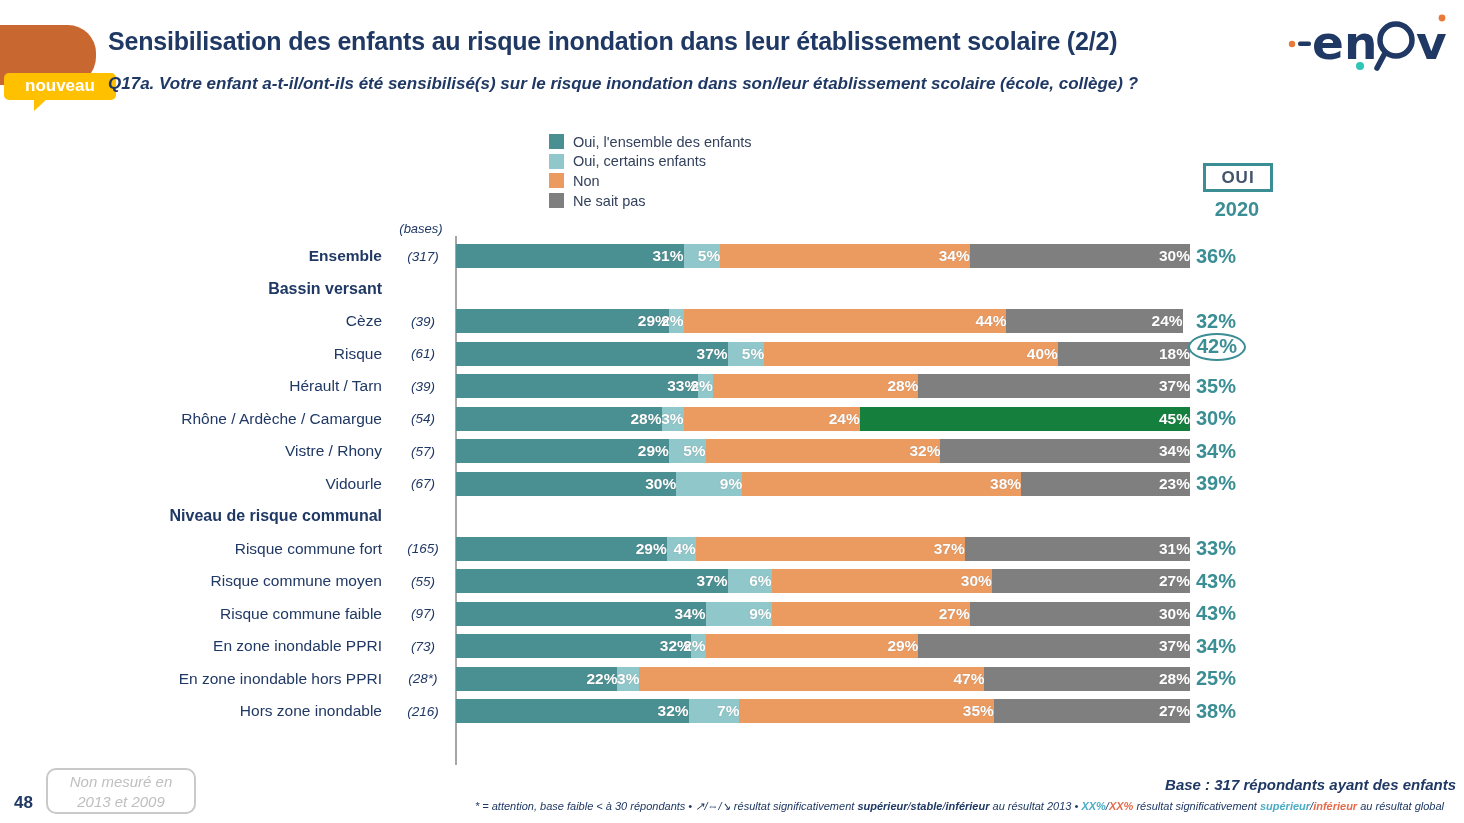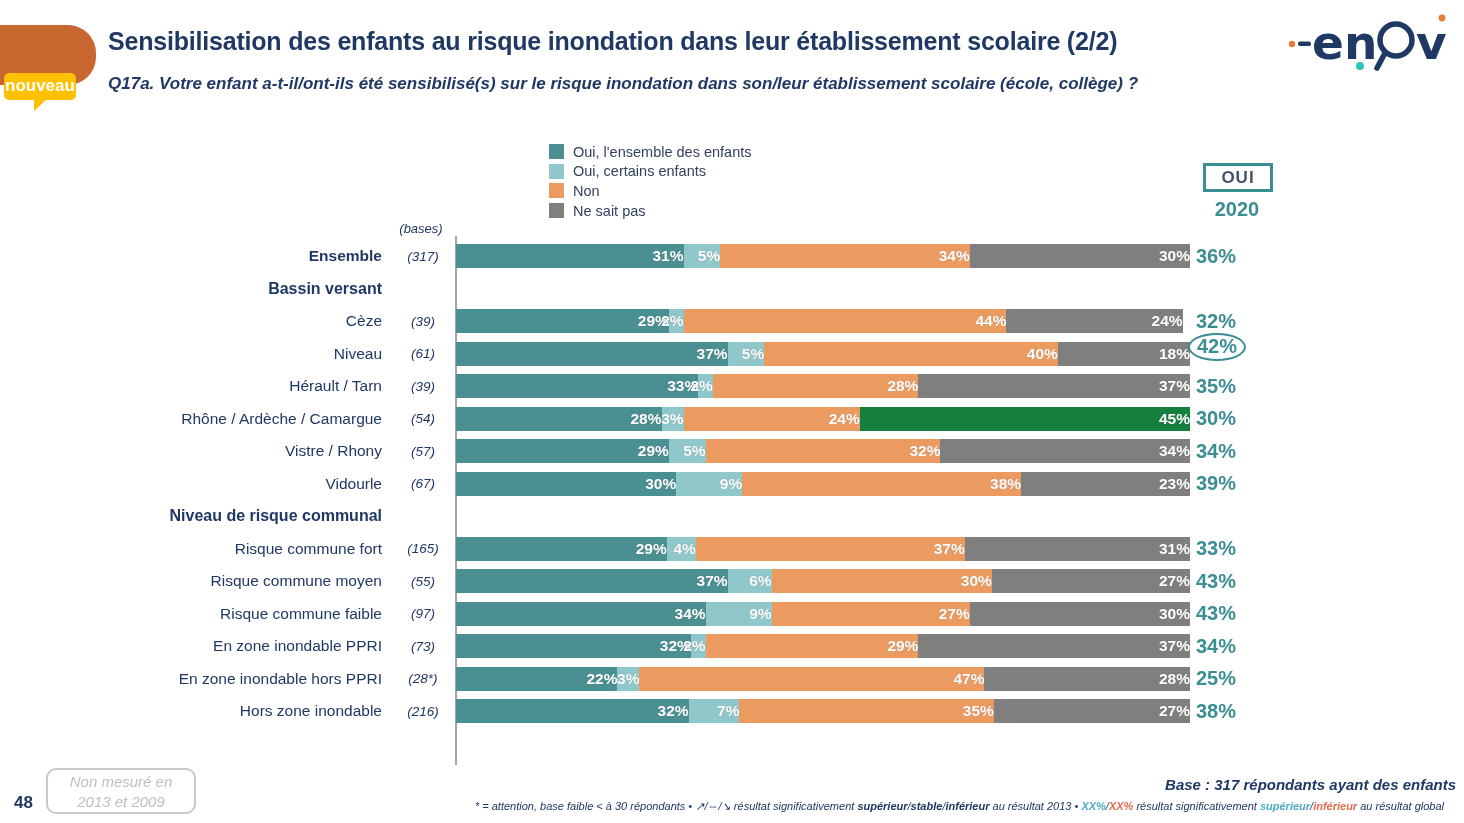--- a/index.html
+++ b/index.html
@@ -6,28 +6,28 @@
   body{
     width:1464px;height:823px;position:relative;overflow:hidden;
     background:#ffffff;font-family:"Liberation Sans",sans-serif;
   }
   
   .orange-tab{position:absolute;left:0;top:25px;width:96px;height:60px;
     background:#C8672F;border-radius:0 28px 28px 0}
   .page-title{position:absolute;left:108px;top:27px;font-size:25px;font-weight:bold;
     color:#1F3864;letter-spacing:-0.2px}
   .badge{position:absolute;left:4px;top:73px;background:#FFC000;color:#fff;
-    font-weight:bold;font-size:17px;padding:3px 1px 4px;border-radius:5px}
+    font-weight:bold;font-size:17px;padding:3px 21px 4px;border-radius:5px}
   .badge::after{content:"";position:absolute;left:30px;bottom:-11px;width:0;height:0;
     border-top:12px solid #FFC000;border-right:13px solid transparent}
   .question{position:absolute;left:108px;top:74px;font-size:17px;font-weight:bold;
     font-style:italic;color:#1F3864}
   .logo{position:absolute;right:14px;top:6px}
   
-  .legend{position:absolute;left:549px;top:142px}
+  .legend{position:absolute;left:549px;top:132px}
   .legend-item{display:flex;align-items:center;height:19.6px;font-size:14.5px;color:#33415C}
   .legend-swatch{width:15px;height:15px;margin-right:9px;flex:none}
   
   .oui-box{position:absolute;left:1203px;top:163px;width:64px;height:23px;
     border:3px solid #3B8E94;display:flex;align-items:center;justify-content:center;
     font-weight:bold;font-size:17px;color:#44546A;letter-spacing:1px}
   .oui-year{position:absolute;left:1200px;top:198px;width:74px;text-align:center;
     color:#3B8E94;font-weight:bold;font-size:20px}
   .bases-label{position:absolute;left:388px;top:221px;width:66px;text-align:center;
     font-style:italic;font-size:13px;color:#1F3864}
@@ -144,21 +144,21 @@
         <div class="seg" style="width: 44%; background: rgb(236, 155, 96);">
           <span>44%</span>
         </div>
         <div class="seg" style="width: 24%; background: rgb(127, 127, 127);">
           <span>24%</span>
         </div>
       </div>
       <div class="row-oui"><span>32%</span></div>
     </div>
     <div class="row">
-      <div class="row-label">Niveau</div>
+      <div class="row-label">Risque</div>
       <div class="row-base">(61)</div>
       <div class="row-bar">
         <div class="seg" style="width: 37%; background: rgb(74, 143, 146);">
           <span>37%</span>
         </div>
         <div class="seg" style="width: 5%; background: rgb(143, 199, 202);">
           <span>5%</span>
         </div>
         <div class="seg" style="width: 40%; background: rgb(236, 155, 96);">
           <span>40%</span>

